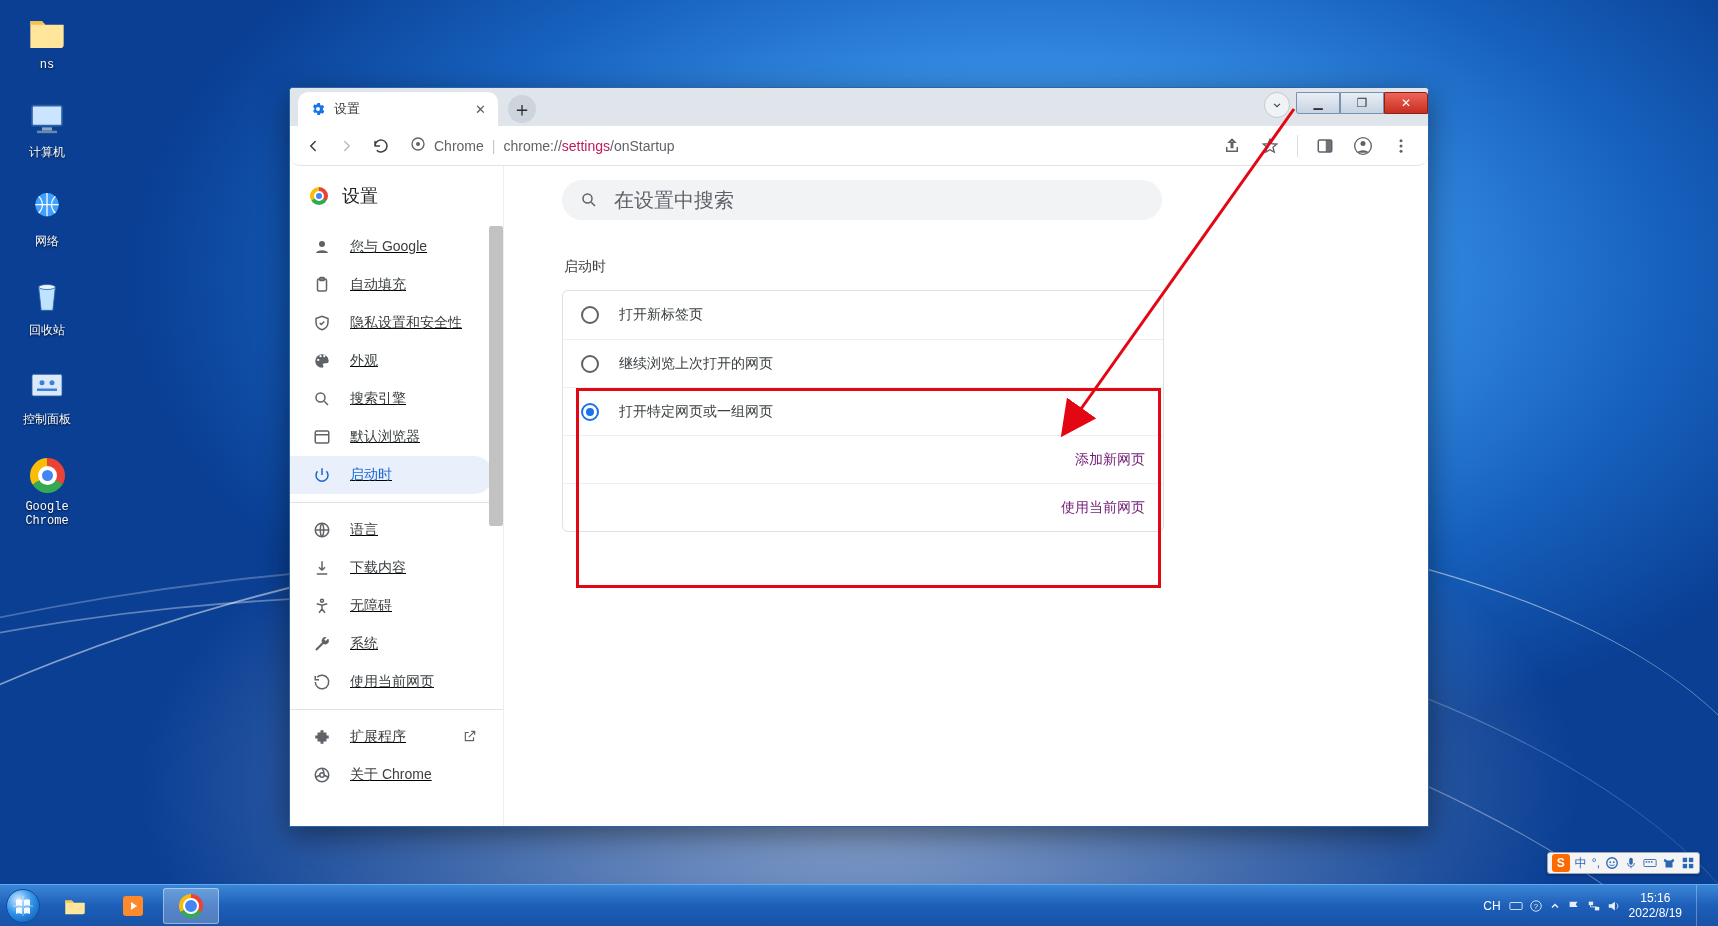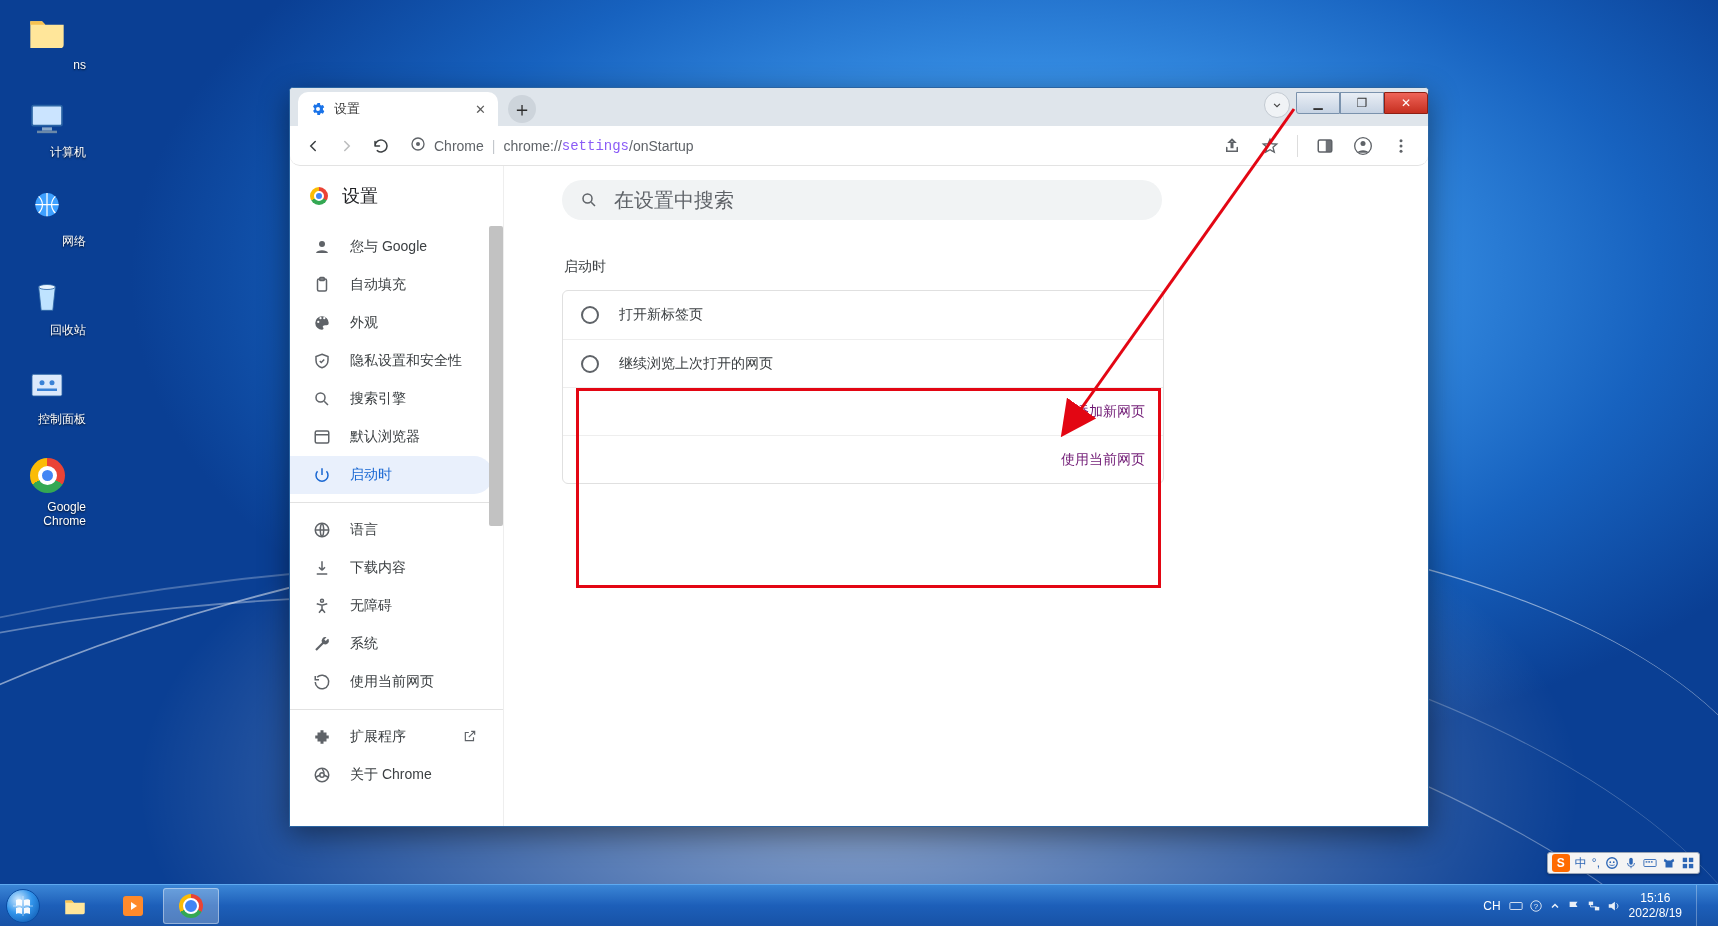--- a/index.html
+++ b/index.html
@@ -15,21 +15,21 @@
       radial-gradient(900px 500px at 60% 30%, #6fb9ff 0%, #3a93e8 35%, #1762bf 70%, #0a3f94 100%);
     overflow:hidden;
   }
   .wisp { position:absolute; border:0; border-top:2px solid rgba(255,255,255,0.5); border-radius:50%; }
   .wisp1 { width:2200px; height:900px; left:-400px; top:520px; transform:rotate(-6deg); }
   .wisp2 { width:2400px; height:1000px; left:-600px; top:600px; transform:rotate(4deg); border-top-color:rgba(255,255,255,0.35);}
   .wisp3 { width:2600px; height:1100px; left:-800px; top:560px; transform:rotate(-2deg); border-top-color:rgba(255,255,255,0.25);}
 
   
   .desk-icons { position:absolute; top:12px; left:8px; width:90px; }
-  .desk-ico { width:78px; text-align:right; color:#fff; font-size:12px; text-shadow:0 1px 2px rgba(0,0,0,0.8); margin-bottom:26px; cursor:default; }
+  .desk-ico { width:78px; text-align:center; color:#fff; font-size:12px; text-shadow:0 1px 2px rgba(0,0,0,0.8); margin-bottom:26px; cursor:default;font-family:Liberation Mono, monospace; }
   .desk-ico .pic { width:42px; height:42px; margin:0 auto 4px; display:flex; align-items:center; justify-content:center; }
   .desk-ico svg { width:40px; height:40px; }
 
   
   .taskbar { position:absolute; left:0; right:0; bottom:0; height:42px; background:linear-gradient(#3b86d6, #1d5fb9 50%, #1752a6); border-top:1px solid #5ea9f0; display:flex; align-items:center; }
   .start-orb { width:46px; height:42px; display:flex; align-items:center; justify-content:center; }
   .start-orb .ball { width:34px; height:34px; border-radius:50%; background:radial-gradient(circle at 35% 30%, #cfe9ff, #3195ec 45%, #0a4da4); border:1px solid #0a4da4; position:relative; }
   .start-orb .ball::after { content:""; position:absolute; inset:6px; background:
      linear-gradient(90deg, transparent 45%, #fff 45% 55%, transparent 55%),
      linear-gradient(0deg, transparent 45%, #fff 45% 55%, transparent 55%);
@@ -58,29 +58,29 @@
   .cw-drop { width:26px; height:26px; margin:4px 6px 0 0; border-radius:50%; background:#f0f3f6; border:1px solid #c2c9d1; display:flex;align-items:center;justify-content:center; }
   .winbtn { width:44px; height:22px; display:flex; align-items:center; justify-content:center; font-size:12px; color:#333; }
   .winbtn.min,.winbtn.max { background:linear-gradient(#e9eef5,#c6d3e3); border:1px solid #7a92ad; }
   .winbtn.close { background:linear-gradient(#ef6458,#c62f20); border:1px solid #8e1f13; color:#fff; border-radius:0 3px 0 0;}
   .winbtn.min { border-radius:0 0 0 3px;}
 
   .cw-addr { height:40px; background:#fff; border-bottom:1px solid #e3e3e3; display:flex; align-items:center; padding:0 8px; gap:4px; font-size:14px; color:#5a5a5a;border-radius:10px;}
   .ab-ic { width:30px; height:30px; display:flex; align-items:center; justify-content:center; border-radius:50%; }
   .addr { flex:1; display:flex; align-items:center; border:0; border-radius:20px; padding:0 10px; height:30px; }
   .addr .lock { margin-right:8px; }
-  .addr .bold { color:#8b5cf6; font-weight:400;font-family:Liberation Mono, monospace; }
+  .addr .bold { color:#be185d; font-weight:400; }
   .ab-right { display:flex; align-items:center; gap:8px; padding-right:4px;}
   .ab-right .pill { width:30px;height:30px;border-radius:50%;display:flex;align-items:center;justify-content:center;}
 
   
   .cw-body { position:absolute; top:78px; left:0; right:0; bottom:0; display:flex; background:#fff;}
   .sb-wrap { width:214px; border-right:1px solid #eee; display:flex; flex-direction:column; }
   .sb-head { height:60px; display:flex; align-items:center; padding-left:20px; gap:14px; font-size:18px; color:#202124; }
-  .sb-scroll { flex:1; overflow:hidden; position:relative; padding-top:2px;}
+  .sb-scroll { flex:1; overflow:hidden; position:relative; padding-top:2px;text-decoration:underline;}
   .sb-hr { height:1px; background:#e2e2e2; margin:8px 0; }
   .sb-item { height:38px; display:flex; align-items:center; padding-left:22px; gap:18px; font-size:14px; color:#3c4043; cursor:default; border-radius:0 20px 20px 0; margin-right:10px;}
   .sb-item.active { background:#e9f0fc; color:#1967d2; }
   .sb-item.active .icn{color:#1967d2;}
   .sb-item .icn { width:20px; display:flex; justify-content:center; color:#5f6368;}
   .sb-item .ext { margin-left:auto; margin-right:16px; color:#5f6368;}
   .sb-scrollbar{position:absolute;right:0;top:0;width:14px;height:50%;background:#c2c2c2;border-radius:2px;}
 
   .main { flex:1; background:#fff; padding:0 28px 0 58px; overflow:auto; position:relative;}
   .search-wrap { padding:14px 0 10px 0; }
@@ -307,34 +307,34 @@
               <span class="icn">
                 <svg width="18" height="18" viewBox="0 0 24 24" fill="none" stroke="#5f6368" stroke-width="2">
                   <rect x="6" y="4" width="12" height="16" rx="2"></rect>
                   <rect x="9" y="2" width="6" height="4" rx="1"></rect>
                 </svg>
               </span>
               <span>自动填充</span>
             </div>
           <div class="sb-item">
               <span class="icn">
+                <svg width="18" height="18" viewBox="0 0 24 24" fill="none" stroke="#5f6368" stroke-width="2">
+                  <path d="M12 3l8 3v5c0 5-3.5 8.5-8 10-4.5-1.5-8-5-8-10V6z"></path>
+                  <path d="M9 12l2 2 4-4"></path>
+                </svg>
+              </span>
+              <span>隐私设置和安全性</span>
+            </div>
+          <div class="sb-item">
+              <span class="icn">
                 <svg width="18" height="18" viewBox="0 0 24 24" fill="#5f6368">
                   <path d="M12 3a9 9 0 1 0 0 18c1.6 0 2-1 2-2s-1-1-1-2 1-2 3-2h2a3 3 0 0 0 3-3 9 9 0 0 0-9-9zm-5 9a1.5 1.5 0 1 1 0-3 1.5 1.5 0 0 1 0 3zm3-5a1.5 1.5 0 1 1 0-3 1.5 1.5 0 0 1 0 3zm5 0a1.5 1.5 0 1 1 0-3 1.5 1.5 0 0 1 0 3z"></path>
                 </svg>
               </span>
               <span>外观</span>
-            </div>
-          <div class="sb-item">
-              <span class="icn">
-                <svg width="18" height="18" viewBox="0 0 24 24" fill="none" stroke="#5f6368" stroke-width="2">
-                  <path d="M12 3l8 3v5c0 5-3.5 8.5-8 10-4.5-1.5-8-5-8-10V6z"></path>
-                  <path d="M9 12l2 2 4-4"></path>
-                </svg>
-              </span>
-              <span>隐私设置和安全性</span>
             </div>
           <div class="sb-item">
               <span class="icn">
                 <svg width="18" height="18" viewBox="0 0 24 24" fill="none" stroke="#5f6368" stroke-width="2">
                   <circle cx="10" cy="10" r="6"></circle>
                   <path d="M20 20l-5-5"></path>
                 </svg>
               </span>
               <span>搜索引擎</span>
             </div>
@@ -439,20 +439,24 @@
         <div class="sect-title">启动时</div>
 
         <div class="card">
           <div class="row">
             <span class="radio"></span>
             <span>打开新标签页</span>
           </div>
           <div class="row">
             <span class="radio"></span>
             <span>继续浏览上次打开的网页</span>
+          </div>
+          <div class="row">
+            <span class="radio sel"></span>
+            <span>打开特定网页或一组网页</span>
           </div>
           <div class="row sub">
             <span>添加新网页</span>
           </div>
           <div class="row sub">
             <span>使用当前网页</span>
           </div>
         </div>
       </div>
     </div>

